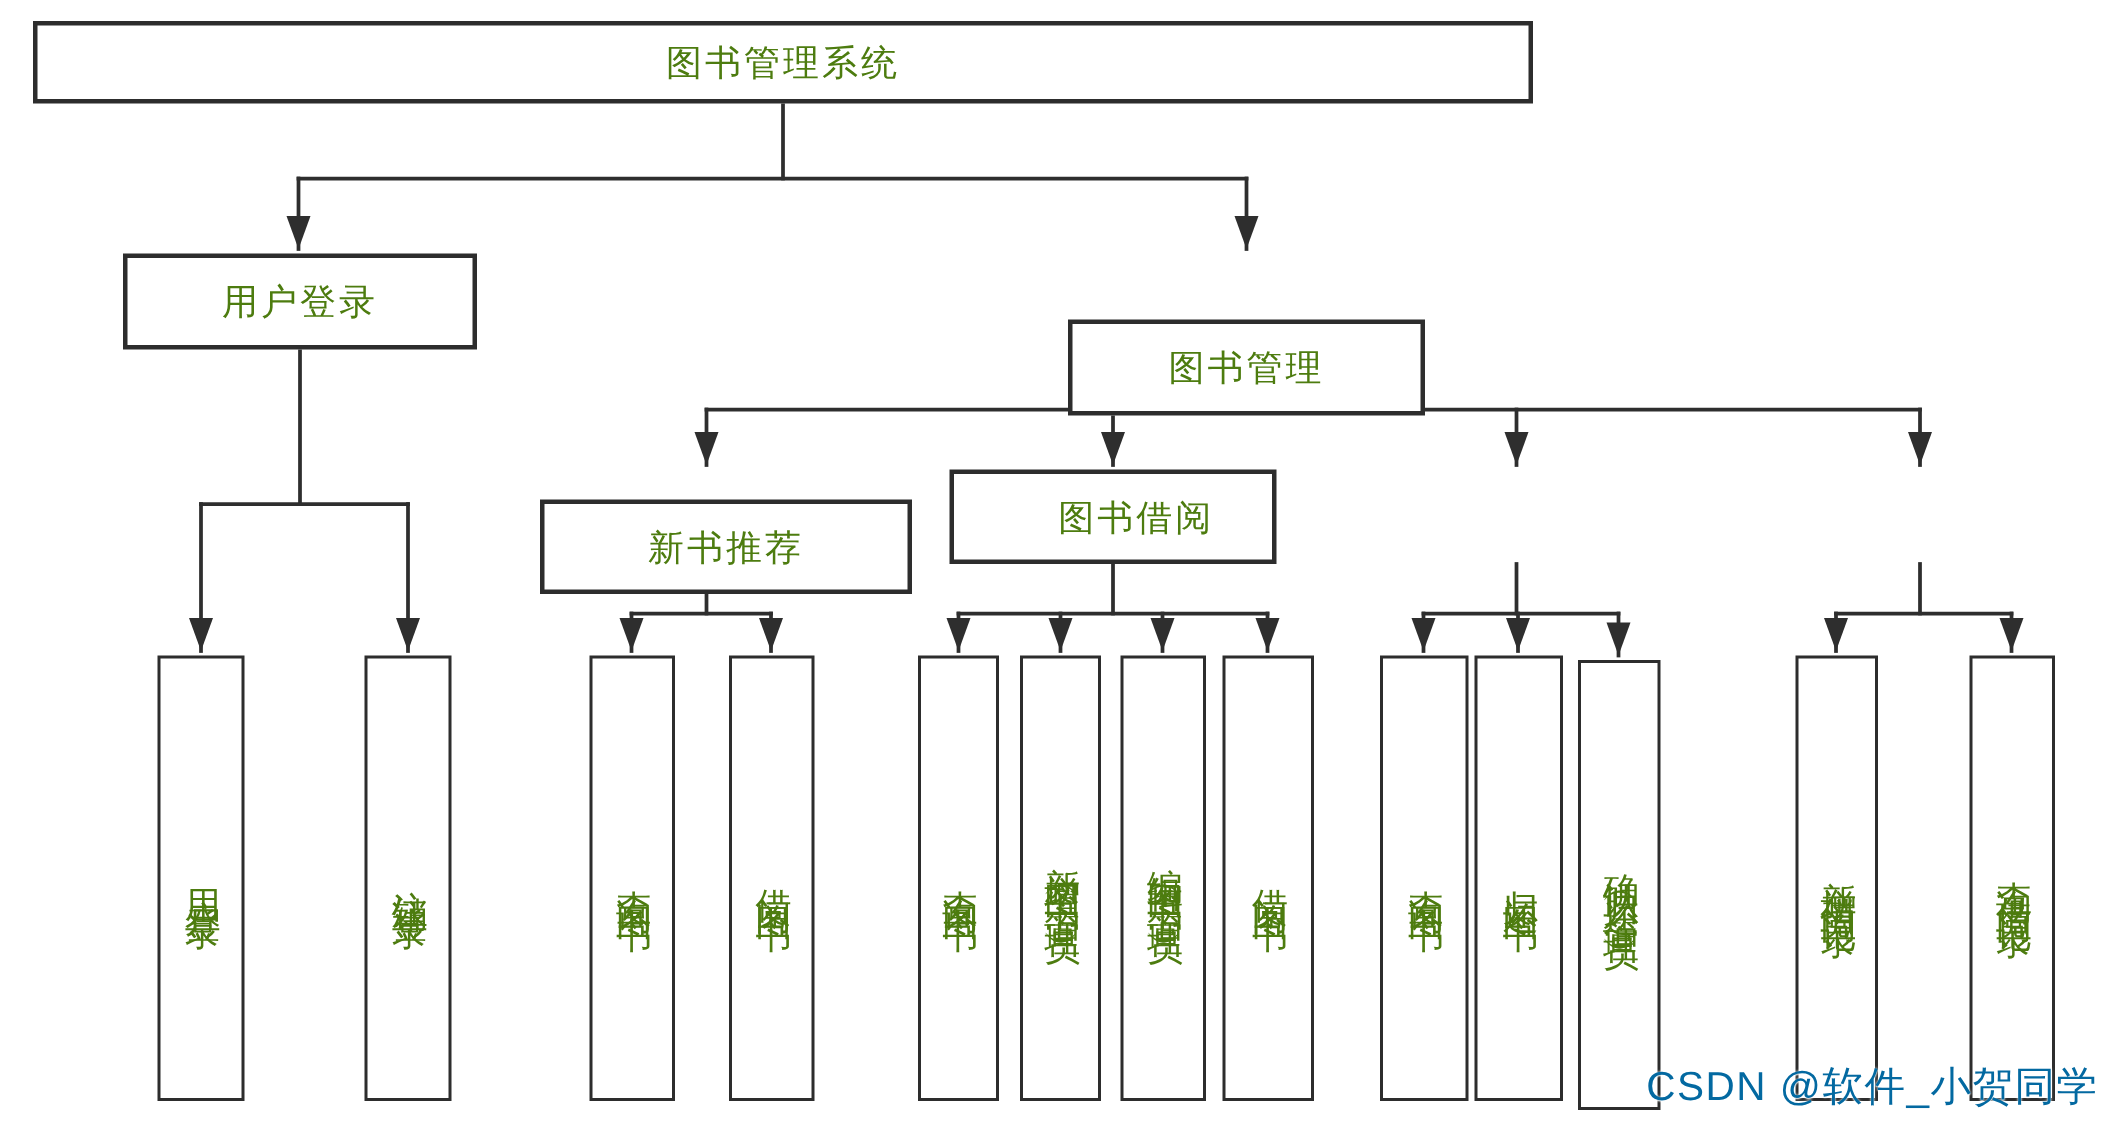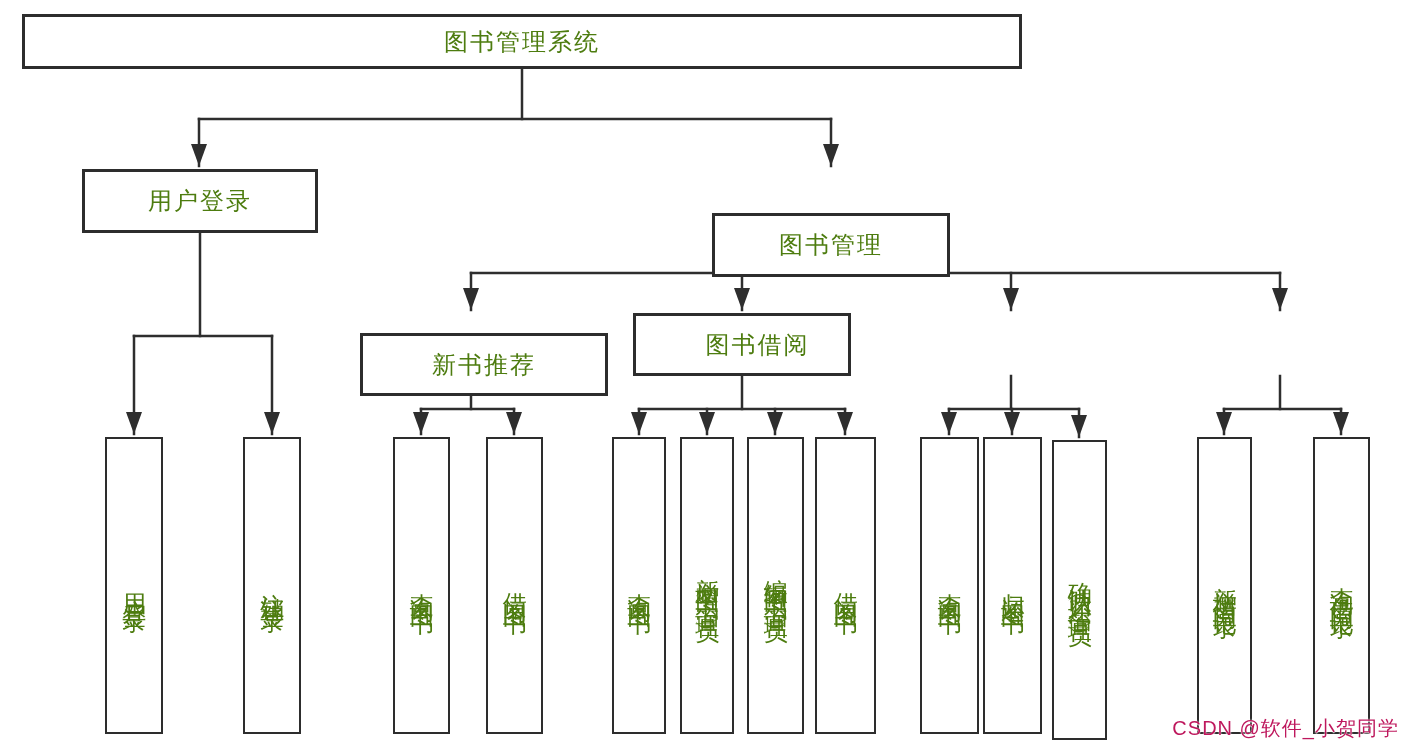--- a/index.html
+++ b/index.html
@@ -42,22 +42,22 @@
     border-width: 2px;
     font-size: 24px;
     writing-mode: vertical-rl;
     letter-spacing: 6px;
     line-height: 1.1;
   }
   #watermark {
     position: absolute;
     right: 6px;
     bottom: 5px;
-    font-size: 20px;
-    color: #be185d;
+    font-size: 27px;
+    color: #0369a1;
     letter-spacing: 1px;
     white-space: nowrap;
     text-shadow: 0 0 2px rgba(255,255,255,0.95), 0 1px 1px rgba(255,255,255,0.9);
     pointer-events: none;
   }
 </style>
 </head>
 <body>
 
 <div id="canvas">

